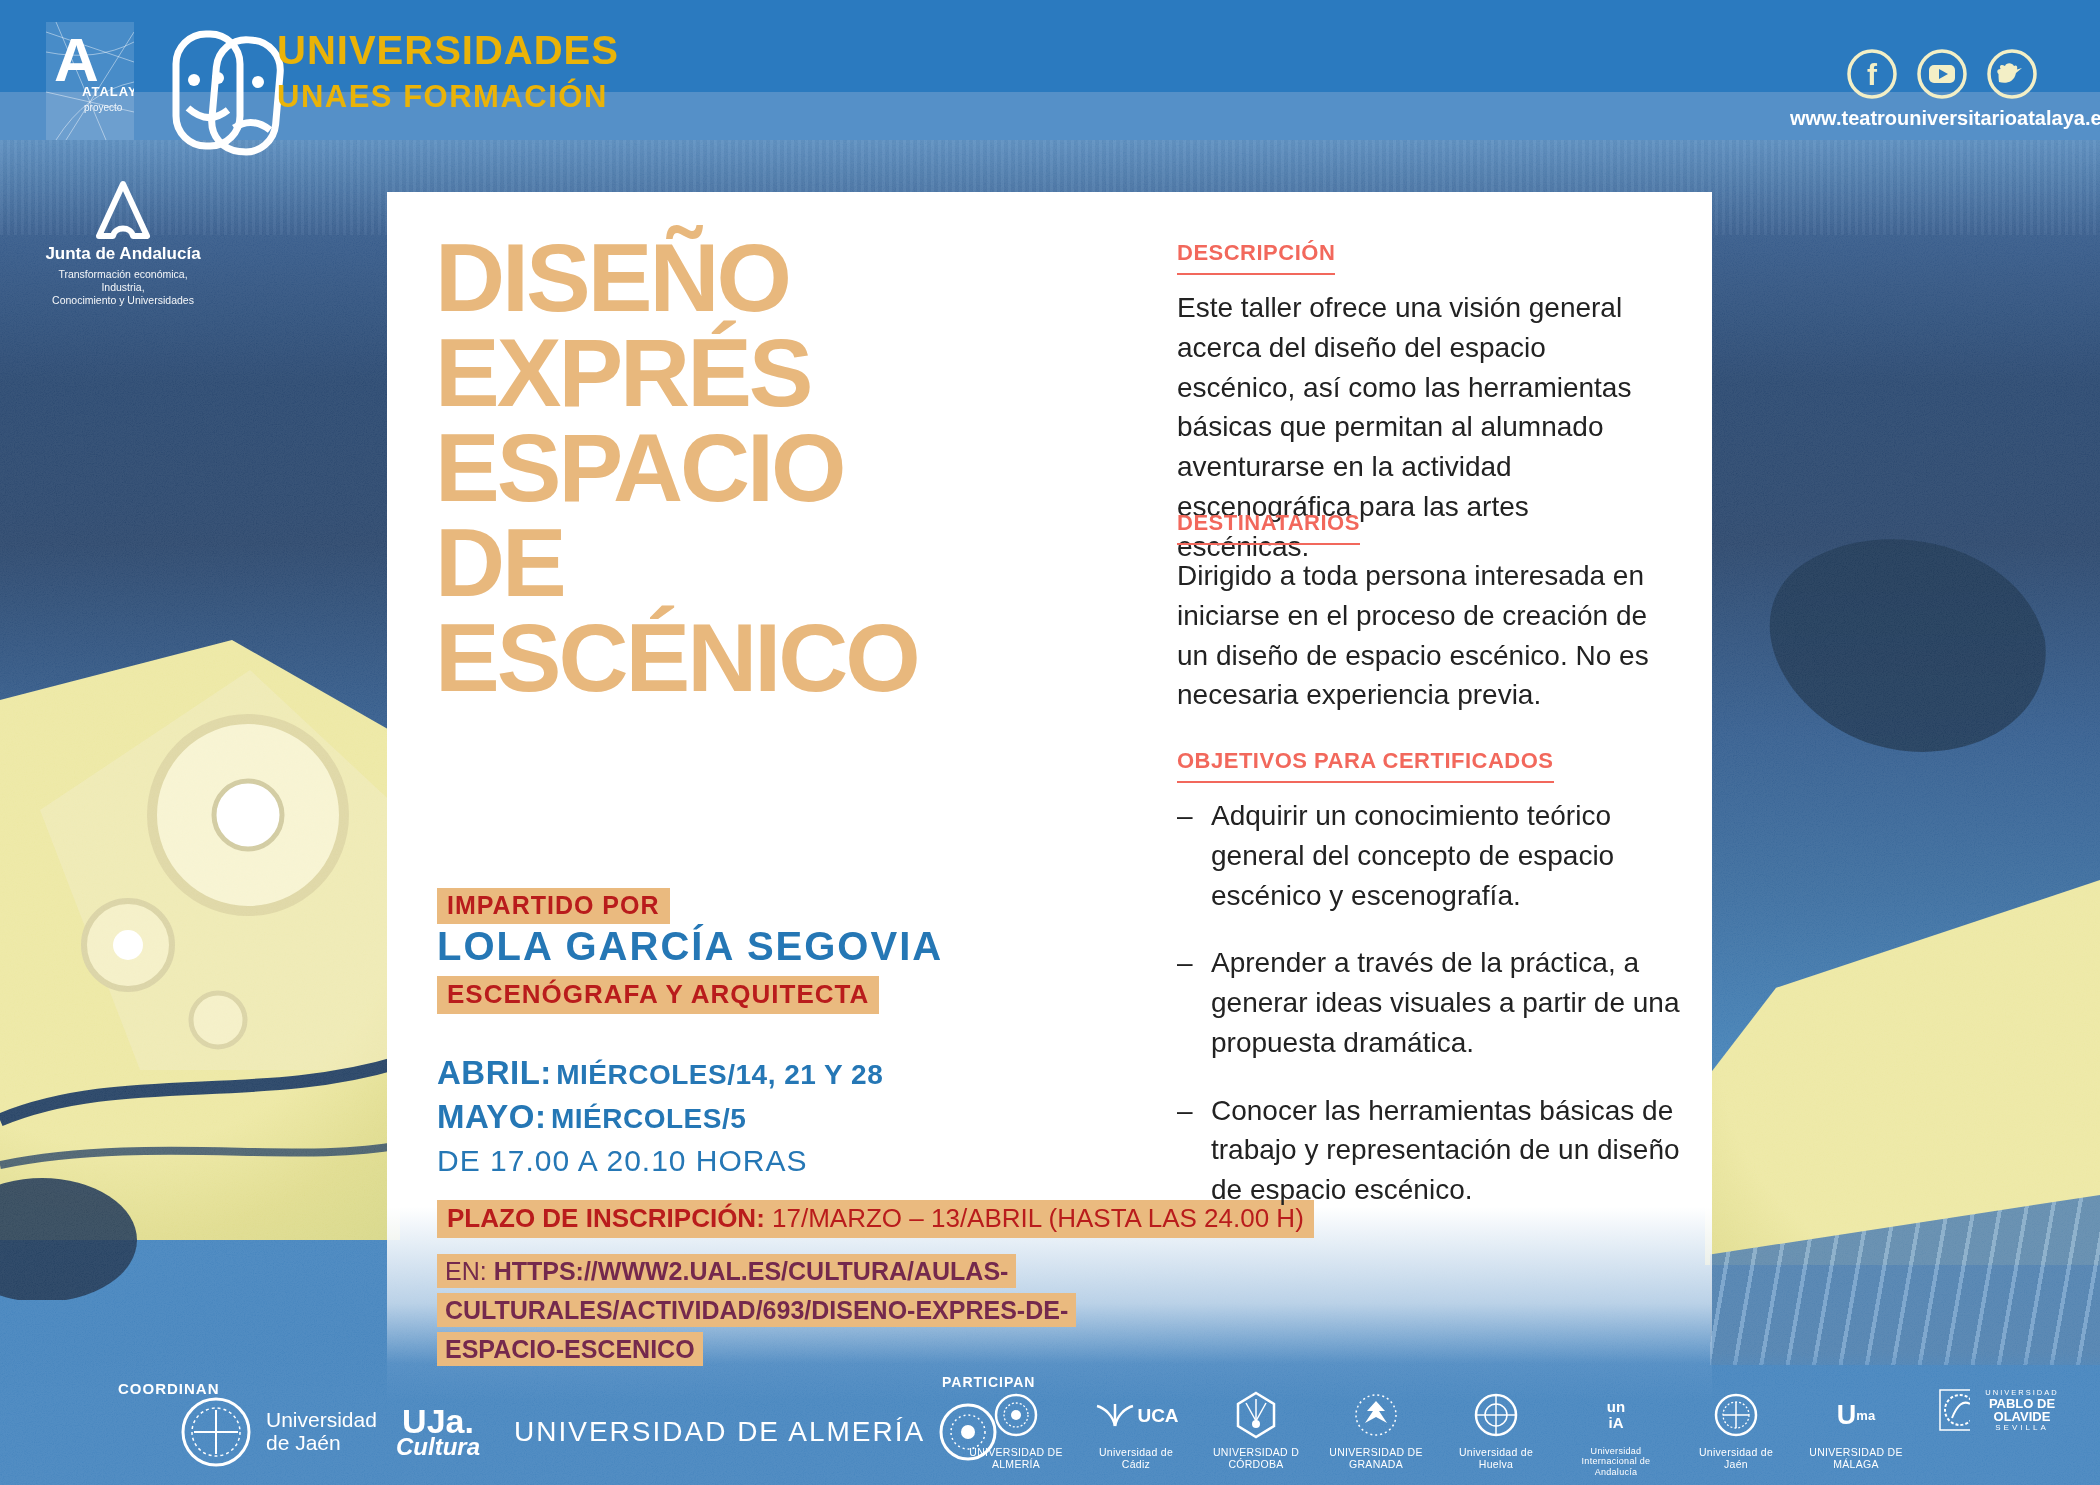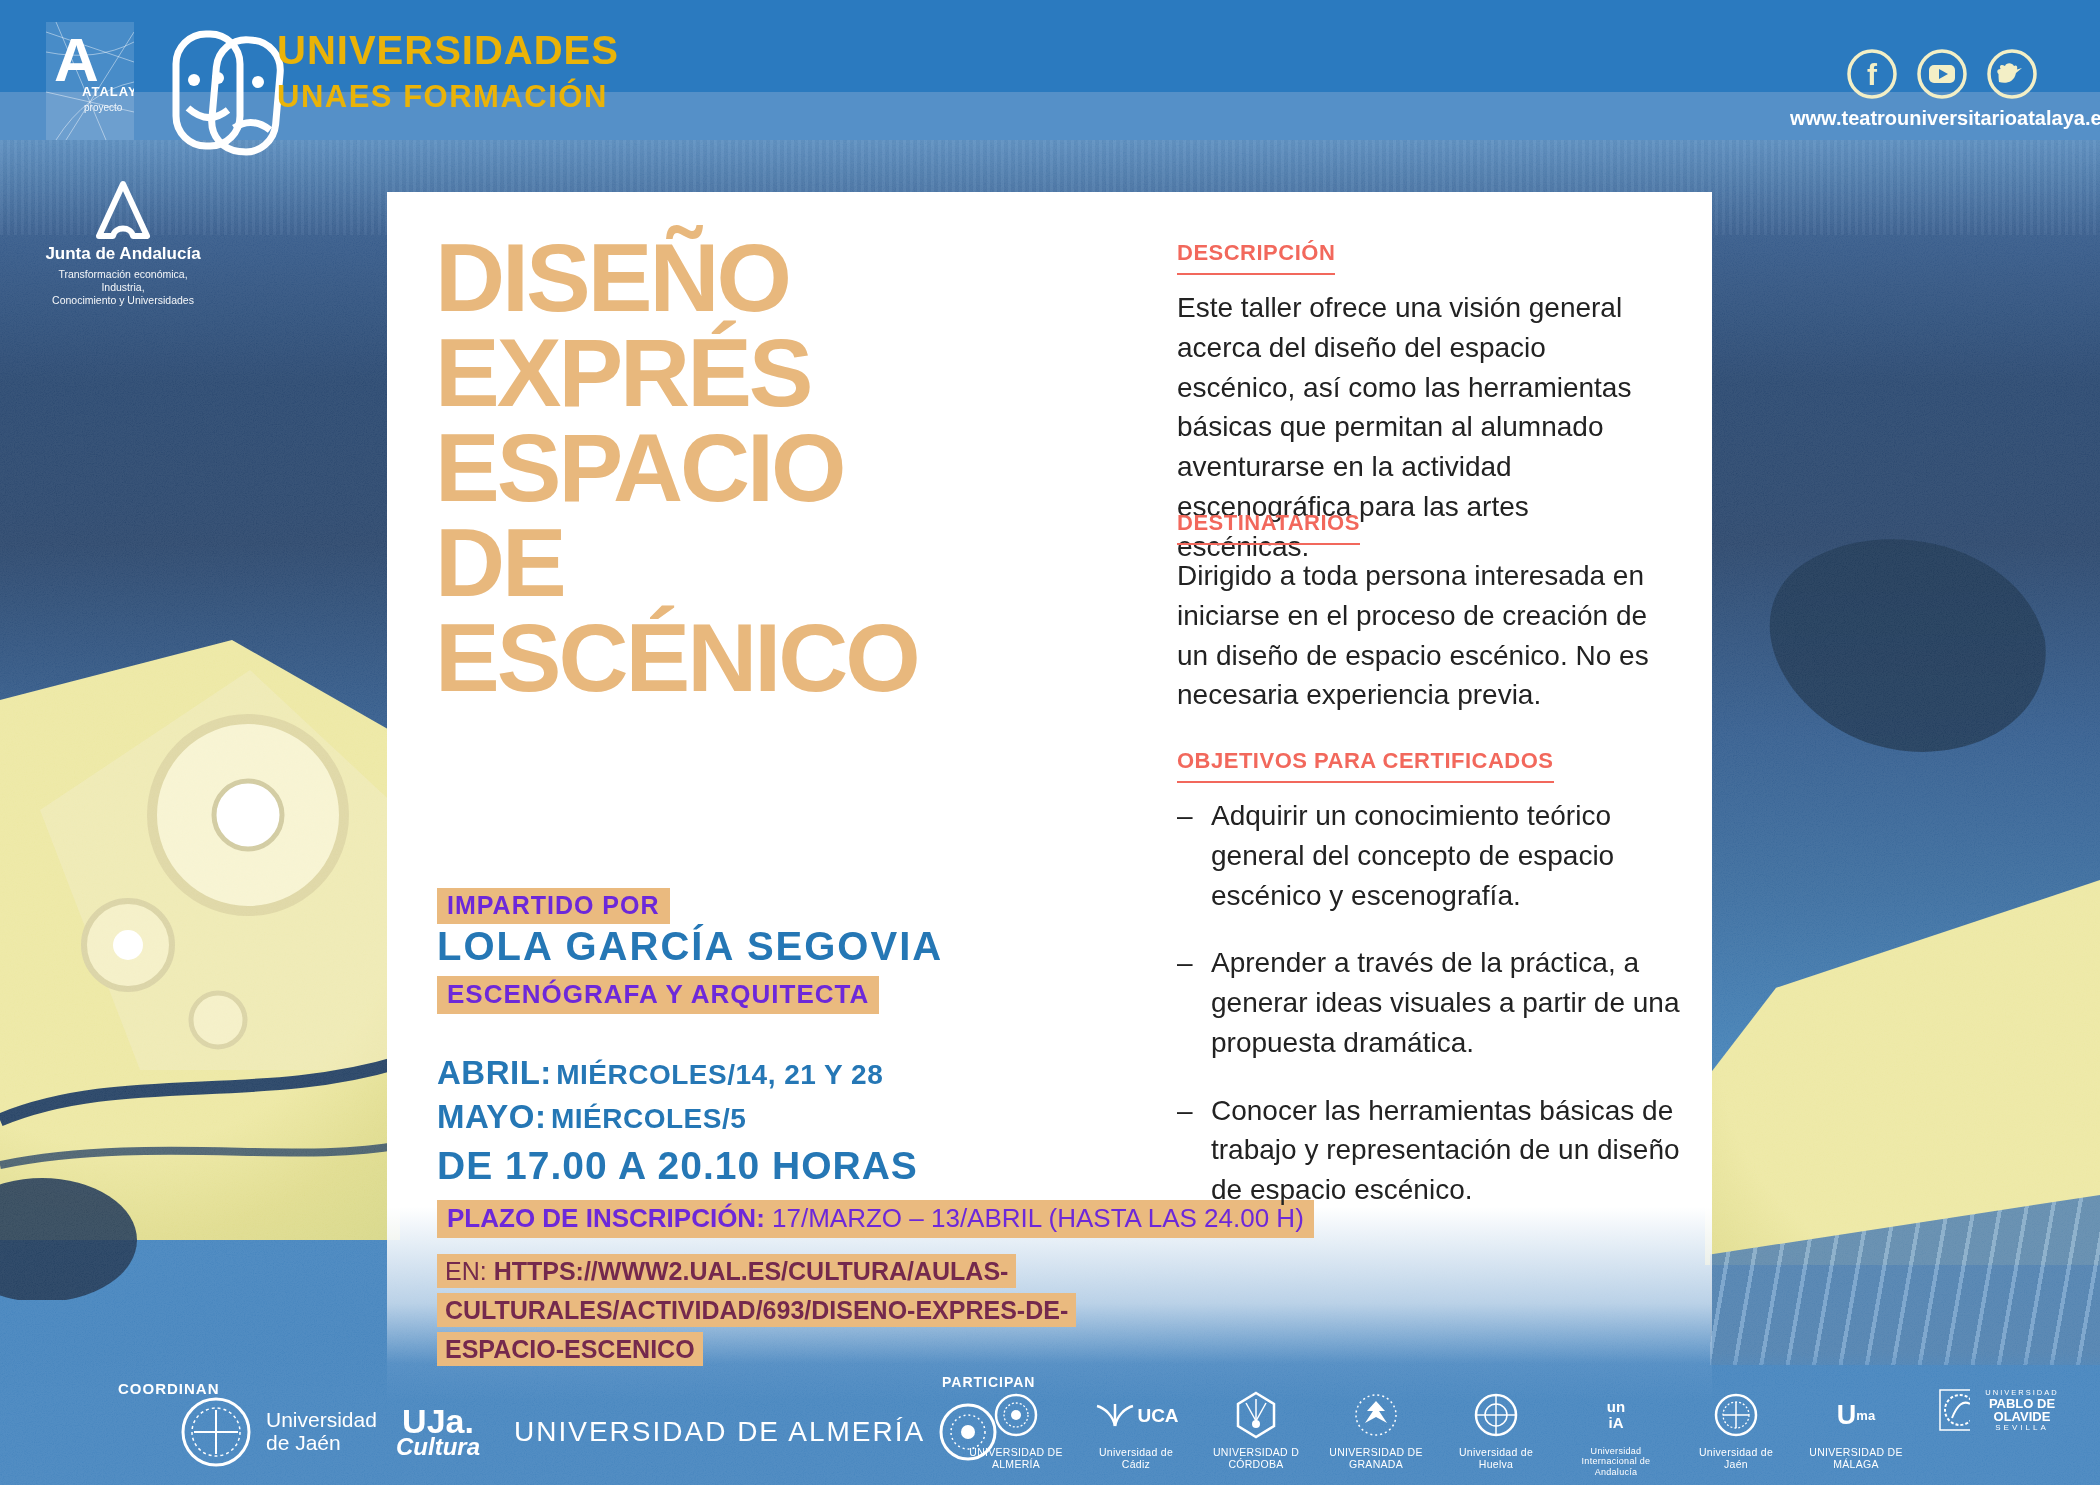--- a/index.html
+++ b/index.html
@@ -44,28 +44,28 @@
   .social{position:absolute;left:1846px;top:48px;display:flex;gap:18px;}
   .junta{position:absolute;left:38px;top:178px;width:170px;text-align:center;color:#fff;}
   .junta .jname{font-size:17px;font-weight:700;margin-top:4px;}
   .junta .jdept{font-size:10.5px;line-height:1.25;opacity:.95;margin-top:4px;}
 
   
   .card{position:absolute;left:387px;top:192px;width:1325px;height:1208px;
     background:linear-gradient(180deg,#ffffff 0%,#ffffff 84%,rgba(222,233,244,.75) 92%,rgba(120,165,210,.25) 97%,rgba(62,128,188,0) 100%);}
   .title{position:absolute;left:48px;top:38px;color:#e8b87d;font-weight:800;
     font-size:97px;line-height:.98;letter-spacing:-3px;}
-  .hl{background:#eaba7f;color:#6d28d9;padding:3px 10px 4px 10px;display:inline-block;}
+  .hl{background:#eaba7f;color:#b91c1c;padding:3px 10px 4px 10px;display:inline-block;}
   .impartido{position:absolute;left:50px;top:696px;font-size:25px;font-weight:600;letter-spacing:1px;}
   .instructor{position:absolute;left:50px;top:732px;color:#2577b5;font-size:40px;font-weight:800;letter-spacing:2px;}
   .role{position:absolute;left:50px;top:784px;font-size:26px;font-weight:600;letter-spacing:1px;}
   .sched{position:absolute;left:50px;color:#2577b5;}
   .sched .lb{font-size:33px;font-weight:800;letter-spacing:.5px;}
   .sched .vl{font-size:28px;font-weight:700;letter-spacing:.5px;}
-  .hours{position:absolute;left:50px;top:952px;color:#2577b5;font-size:39px;font-weight:700;letter-spacing:1px;}
+  .hours{position:absolute;left:50px;top:952px;color:#2577b5;font-size:30px;font-weight:400;letter-spacing:1px;}
   .inscr{position:absolute;left:50px;top:1008px;font-size:26px;}
   .inscr .b{font-weight:800;}
   .enblock{position:absolute;left:50px;top:1060px;width:745px;font-size:25px;line-height:1.55;}
   .enblock .mark{background:#eaba7f;color:#74294d;padding:3px 8px;
     -webkit-box-decoration-break:clone;box-decoration-break:clone;}
   .enblock .url{font-weight:800;}
 
   
   .rc-h{position:absolute;left:790px;color:#f2685c;font-size:22px;font-weight:600;letter-spacing:.5px;
     border-bottom:2px solid #f2685c;padding-bottom:7px;}

